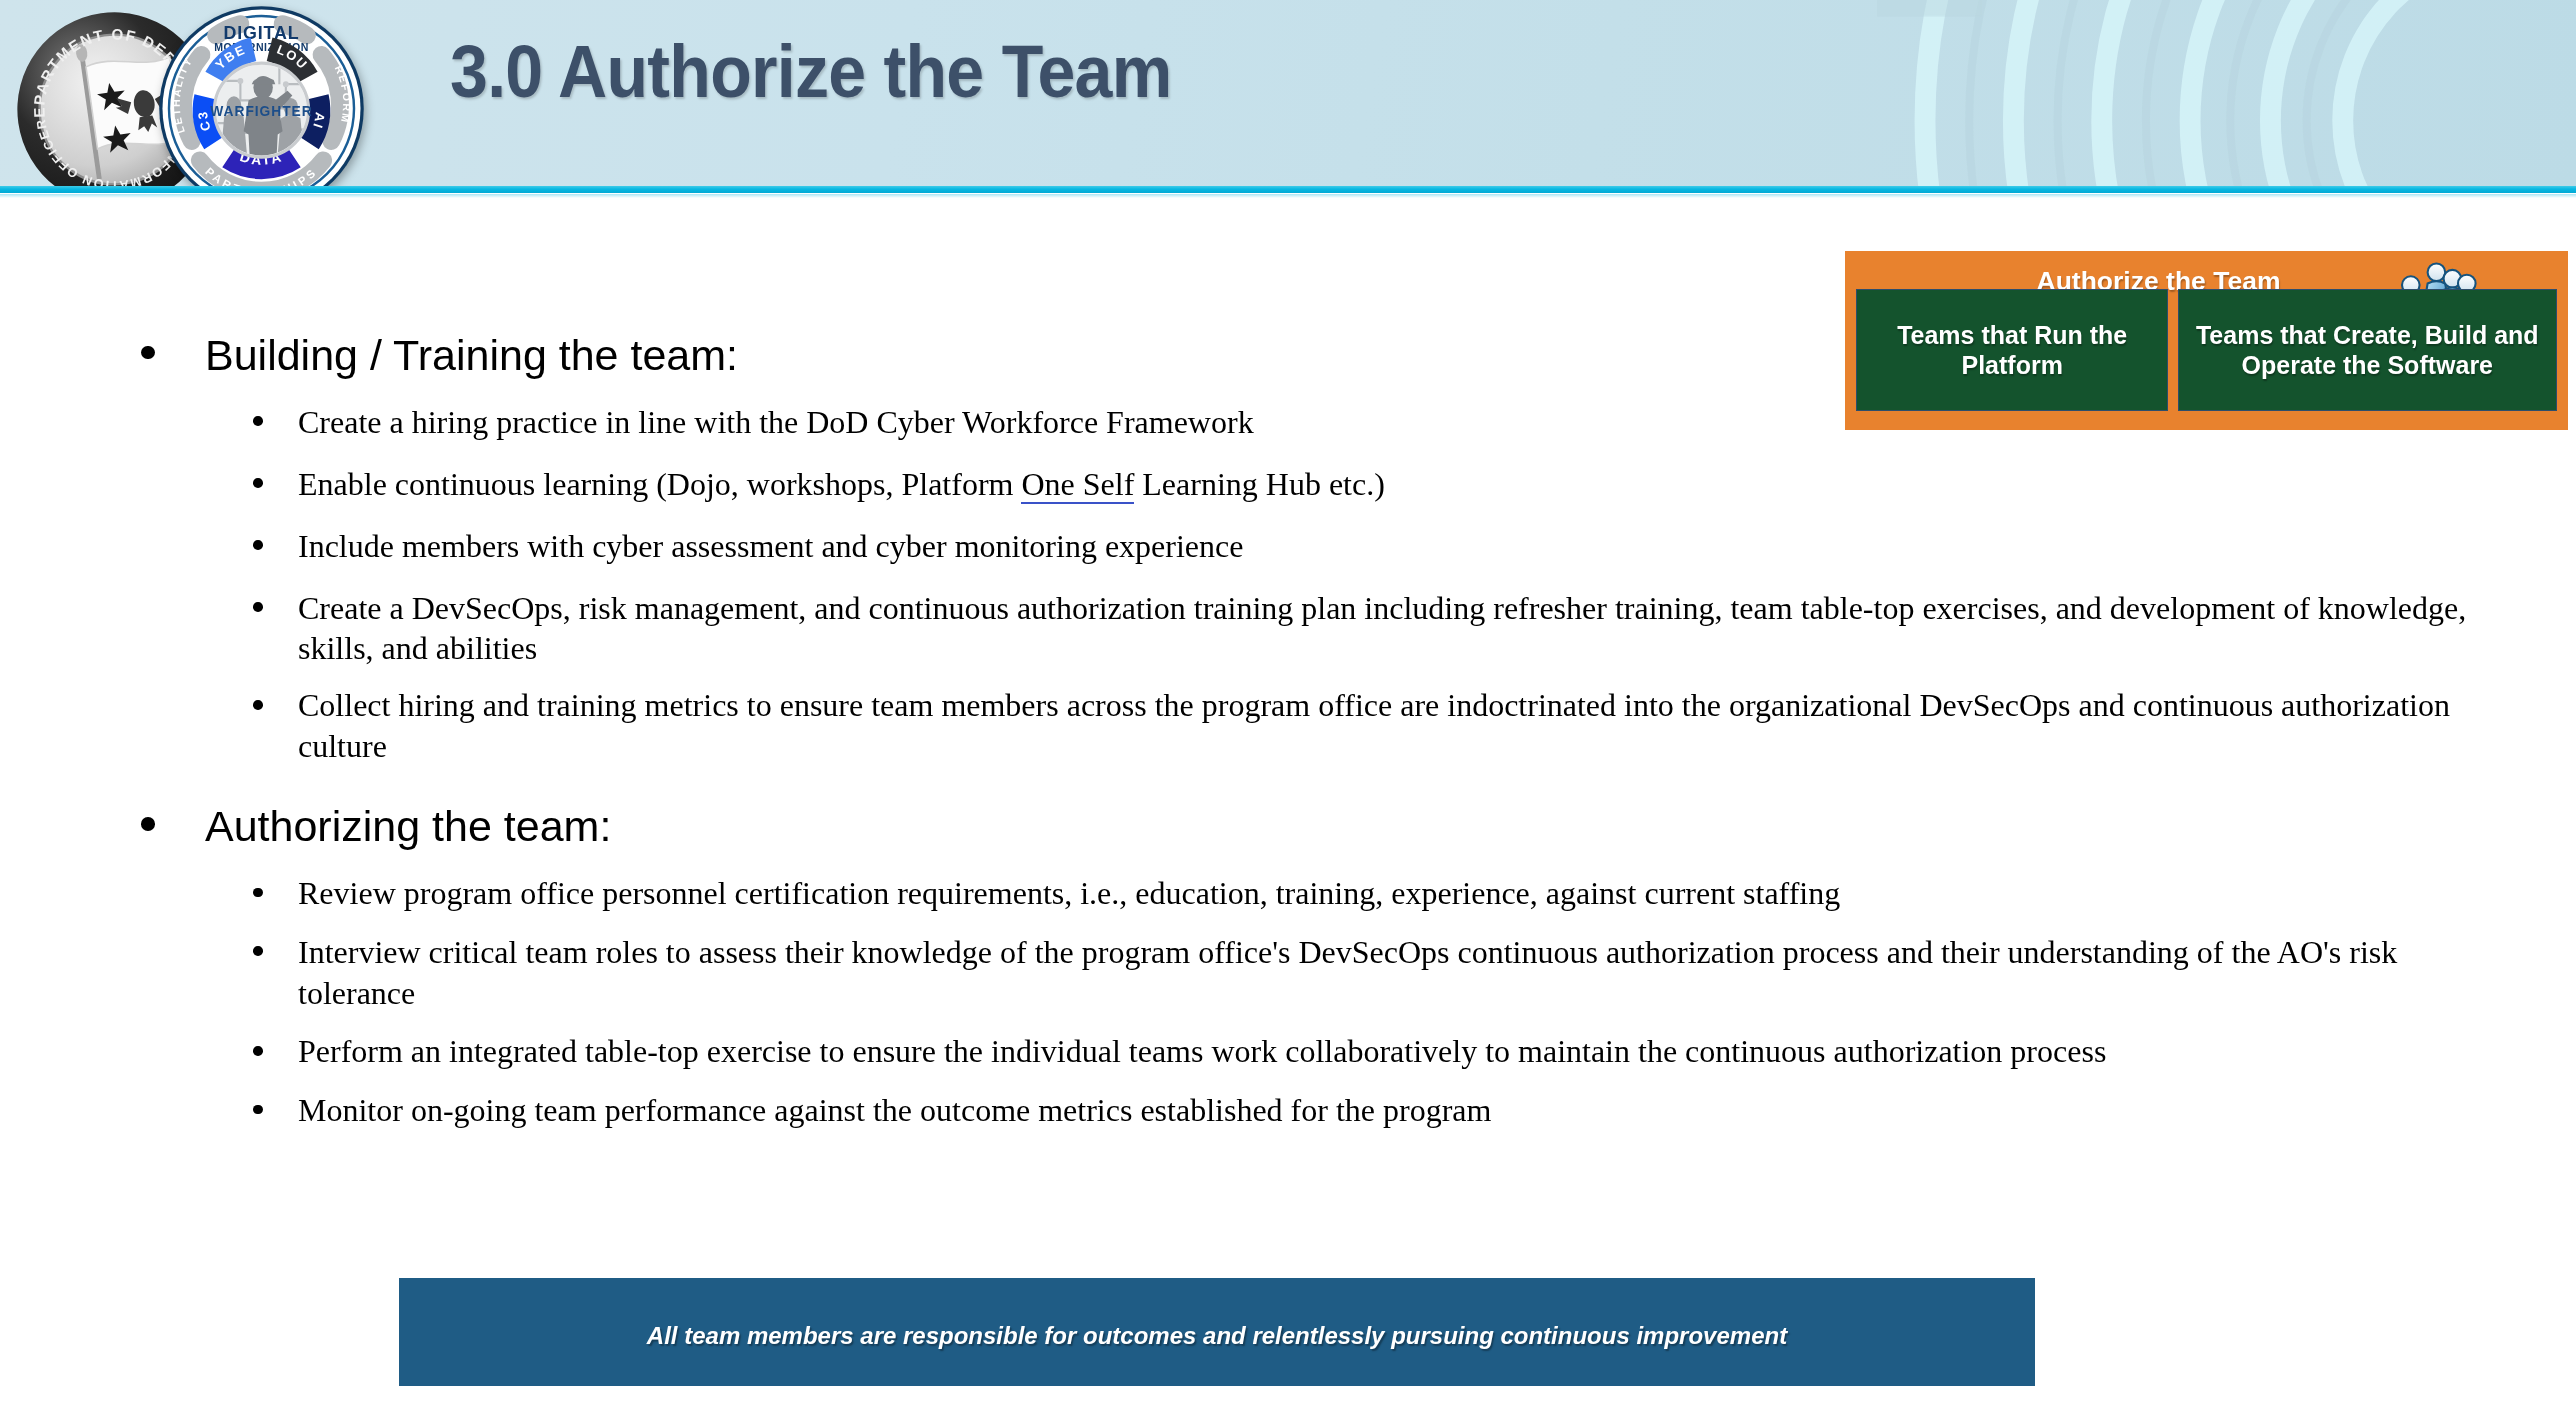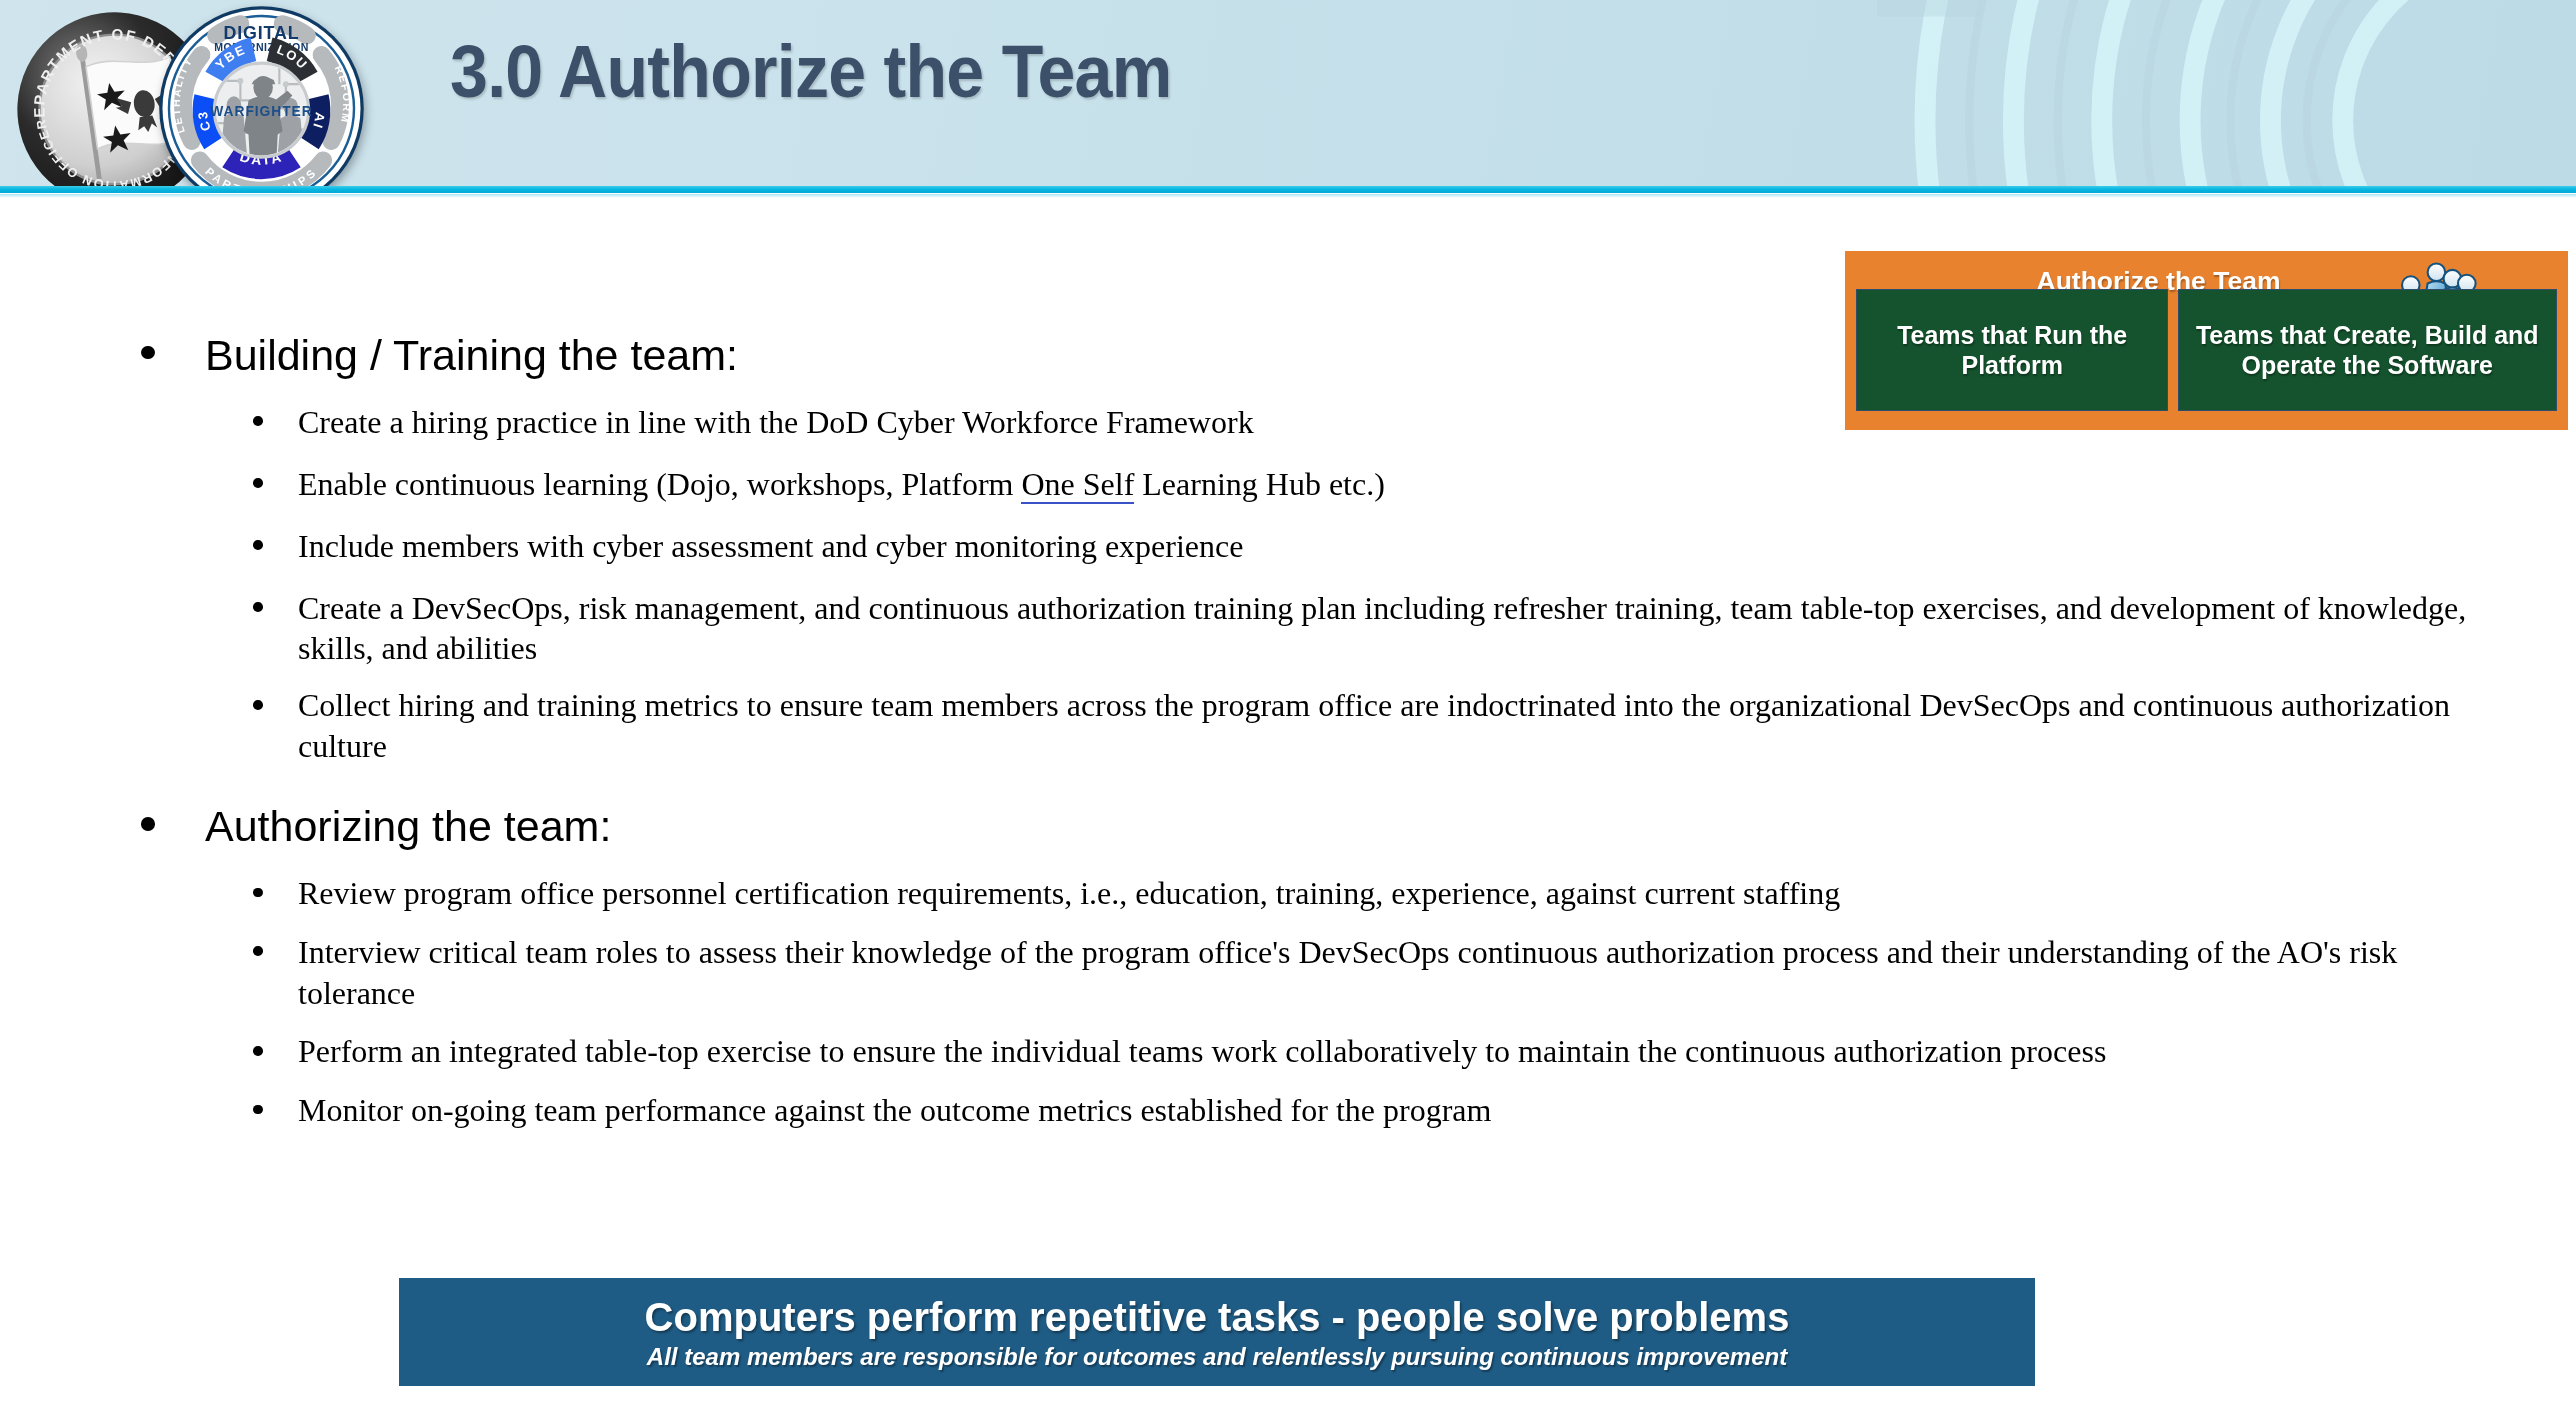--- a/index.html
+++ b/index.html
@@ -502,16 +502,15 @@
     </div>
 
     <div class="l2 wide" style="margin-top:17.7px">
       <span class="dot"></span>
       <span>Monitor on-going team performance against the outcome metrics established for the program</span>
     </div>
   </div>
 </div>
 
 <div class="banner">
-  <div class="banner-main">Computers perform repetitive tasks - people solve problems</div>
   <div class="banner-sub">All team members are responsible for outcomes and relentlessly pursuing continuous improvement</div>
 </div>
 
 
 </body></html>

